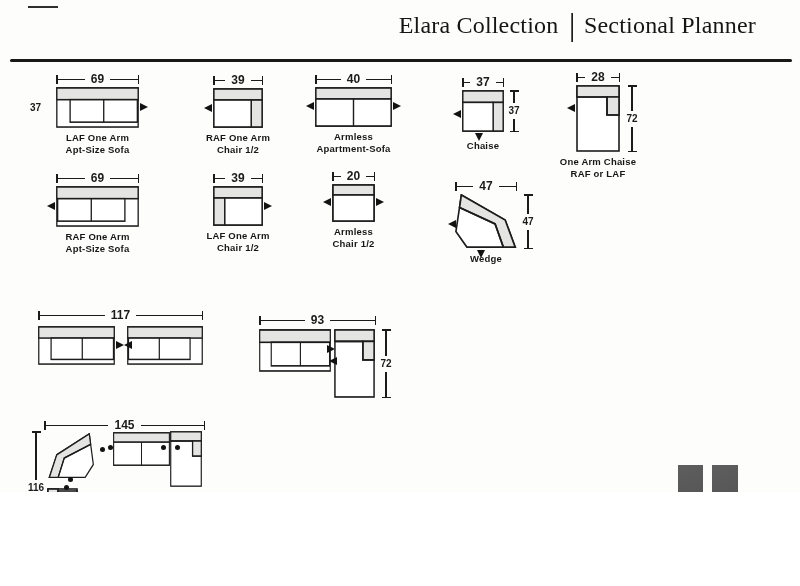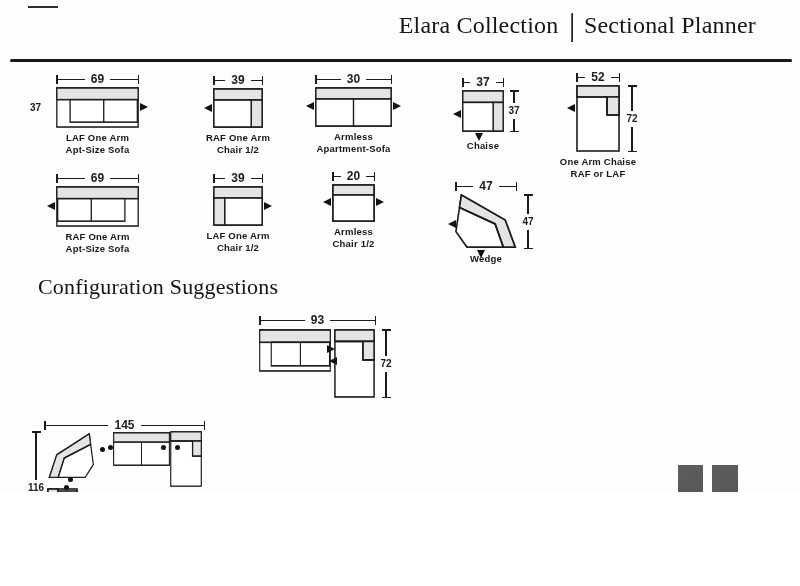--- a/index.html
+++ b/index.html
@@ -159,21 +159,21 @@
     <div class="plabel" style="top:44px">
       <span>RAF One Arm</span>
       <span>Chair 1/2</span>
     </div>
   </div>
 
   <div class="piece" style="left:315px; top:87px; width:77px; height:40px">
     <div class="dimh" style="left:0; right:0; top:-13px">
       <span class="t"></span>
         <span class="s"></span>
-        <b class="n">30</b>
+        <b class="n">40</b>
         <span class="s"></span>
         <span class="t"></span>
     </div>
     <svg class="shape" width="77" height="40" viewBox="0 0 87 40" preserveAspectRatio="none">
         <use href="#g-sofa-armless"></use>
       </svg>
     <span class="ar l" style="left:-9px; top:15px"></span>
     <span class="ar r" style="right:-9px; top:15px"></span>
     <div class="plabel" style="top:44px">
       <span>Armless</span>
@@ -203,21 +203,21 @@
     <span class="ar d" style="left:13px; bottom:-9px"></span>
     <div class="plabel" style="top:50px">
       <span>Chaise</span>
     </div>
   </div>
 
   <div class="piece" style="left:576px; top:85px; width:44px; height:67px">
     <div class="dimh" style="left:0; right:0; top:-13px">
       <span class="t"></span>
         <span class="s"></span>
-        <b class="n">52</b>
+        <b class="n">28</b>
         <span class="s"></span>
         <span class="t"></span>
     </div>
     <div class="dimv" style="right:-18px; top:0; height:67px">
       <span class="t"></span>
         <span class="s"></span>
         <b class="n">72</b>
         <span class="s"></span>
         <span class="t"></span>
     </div>
@@ -304,22 +304,38 @@
     <svg class="shape" width="62" height="55" viewBox="0 0 68 57" preserveAspectRatio="none">
         <use href="#g-wedge"></use>
       </svg>
     <span class="ar l" style="left:-7px; top:26px"></span>
     <span class="ar d" style="left:22px; bottom:-9px"></span>
     <div class="plabel" style="top:59px">
       <span>Wedge</span>
     </div>
   </div>
 
-  <h2 class="heading" style="left:38px; top:274px">Configuration Suggestions</h2>
-
+
+  <div class="config" style="left:38px; top:310px; width:165px; height:60px">
+    <div class="dimh" style="left:0; right:0; top:0">
+      <span class="t"></span>
+        <span class="s"></span>
+        <b class="n">117</b>
+        <span class="s"></span>
+        <span class="t"></span>
+    </div>
+    <svg class="shape" style="left:0; top:16px" width="77" height="39" viewBox="0 0 100 42" preserveAspectRatio="none">
+        <use href="#g-sofa-laf"></use>
+      </svg>
+    <svg class="shape" style="left:89px; top:16px" width="76" height="39" viewBox="0 0 100 42" preserveAspectRatio="none">
+        <use href="#g-sofa-raf"></use>
+      </svg>
+    <span class="ar r" style="left:78px; top:31px"></span>
+    <span class="ar l" style="left:86px; top:31px"></span>
+  </div>
 
   <div class="config" style="left:259px; top:315px; width:140px; height:85px">
     <div class="dimh" style="left:0; top:0; width:117px">
       <span class="t"></span>
         <span class="s"></span>
         <b class="n">93</b>
         <span class="s"></span>
         <span class="t"></span>
     </div>
     <div class="dimv" style="left:121px; top:14px; height:69px">

